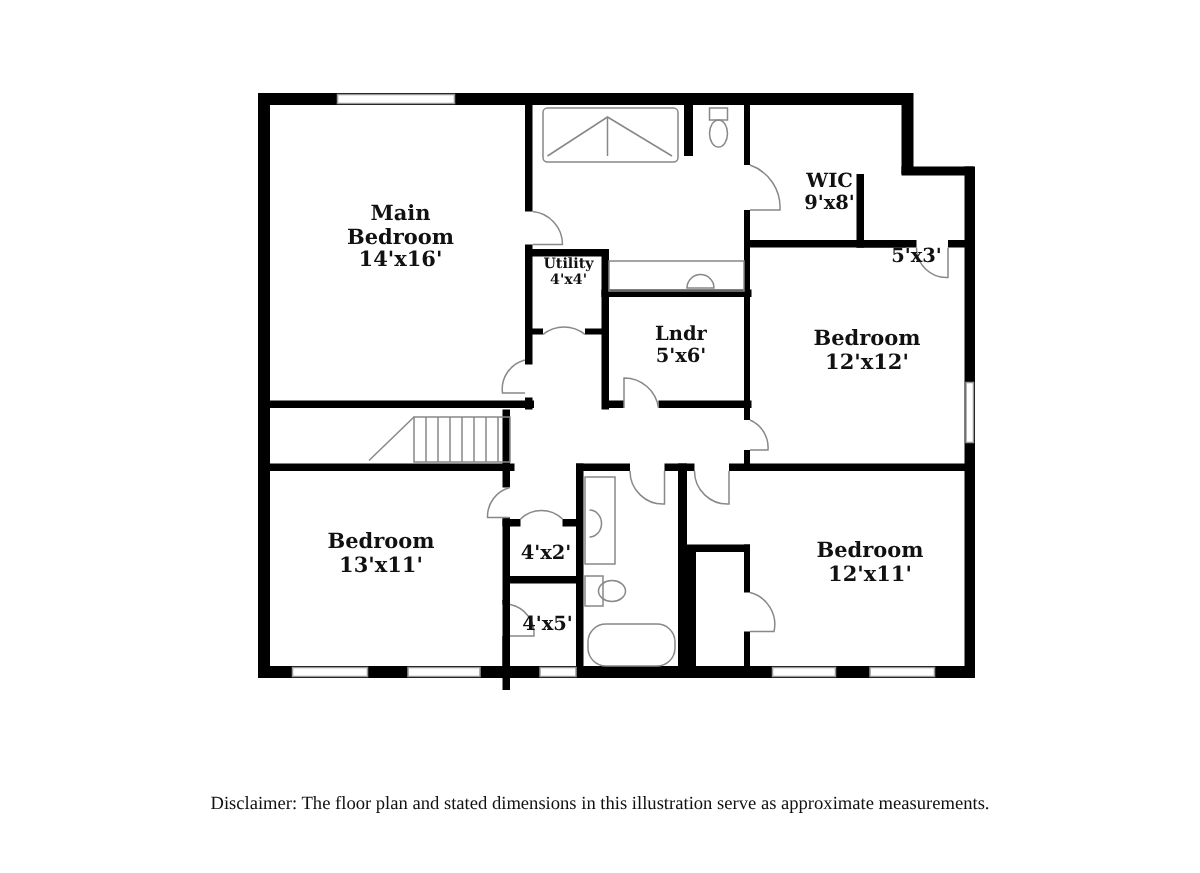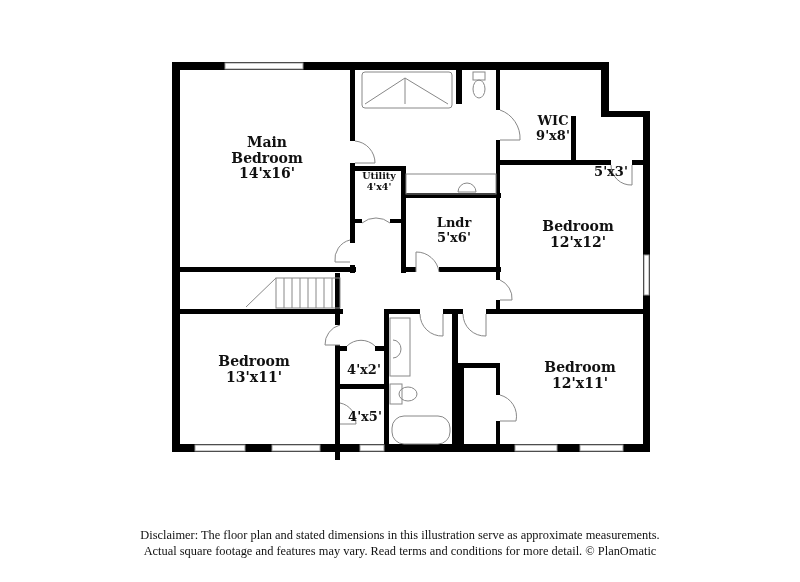--- a/index.html
+++ b/index.html
@@ -146,14 +146,13 @@
 <div class="lbl mid" style="left:365px; top:417px;">
   <span>4'x5'</span>
 </div>
 <div class="lbl big" style="left:580px; top:376px;">
   <span>Bedroom</span>
   <span>12'x11'</span>
 </div>
 
 <div class="disclaimer">
   <span>Disclaimer: The floor plan and stated dimensions in this illustration serve as approximate measurements.</span>
-  <span>Actual square footage and features may vary. Read terms and conditions for more detail. © PlanOmatic</span>
 </div>
 
 </body></html>

